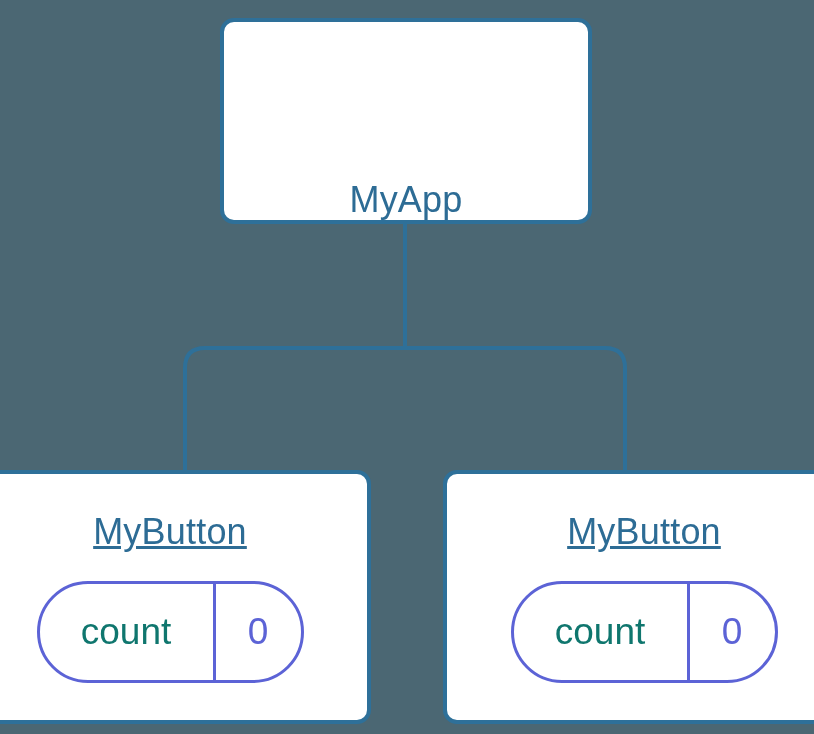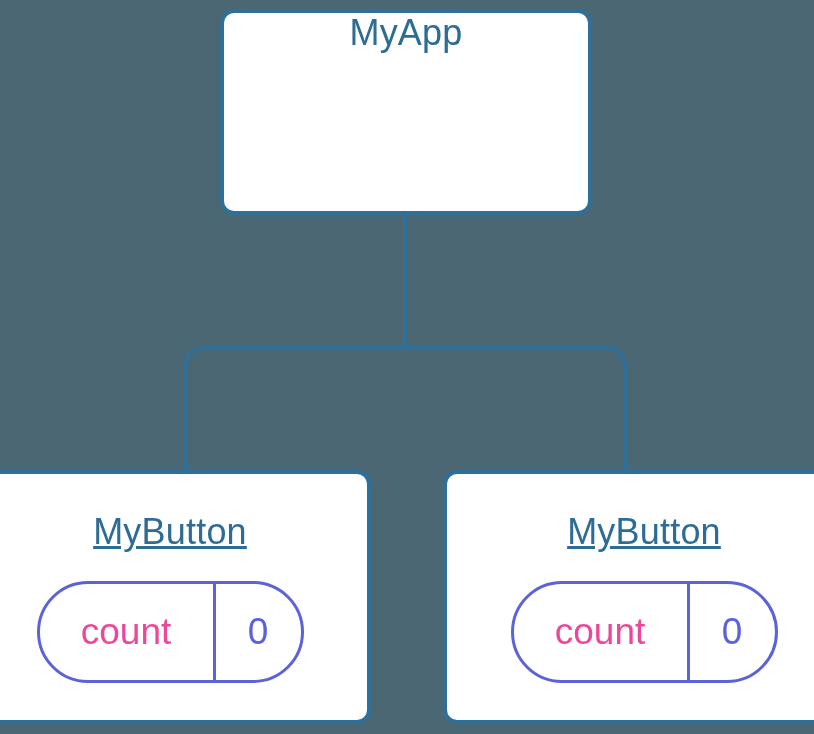--- a/index.html
+++ b/index.html
@@ -33,24 +33,24 @@
     background: #ffffff;
     border: 4px solid #2e7099;
     border-radius: 14px;
     box-sizing: border-box;
     display: flex;
     flex-direction: column;
     align-items: center;
   }
   .node-root {
     left: 220px;
-    top: 9px;
+    top: 18px;
     width: 372px;
     height: 206px;
-    justify-content: flex-start;
+    justify-content: flex-end;
   }
   .node-child-left {
     left: -31px;
     top: 470px;
     width: 402px;
     height: 254px;
     justify-content: flex-start;
     padding-top: 38px;
   }
   .node-child-right {
@@ -85,21 +85,21 @@
     display: flex;
     align-items: stretch;
     background: #ffffff;
   }
   .pill-key {
     flex: 0 0 173px;
     display: flex;
     align-items: center;
     justify-content: center;
     border-right: 3px solid #5c63d6;
-    color: #ec4899;
+    color: #0f766e;
     font-size: 37px;
     line-height: 1;
   }
   .pill-value {
     flex: 1 1 auto;
     display: flex;
     align-items: center;
     justify-content: center;
     color: #5c63d6;
     font-size: 37px;

